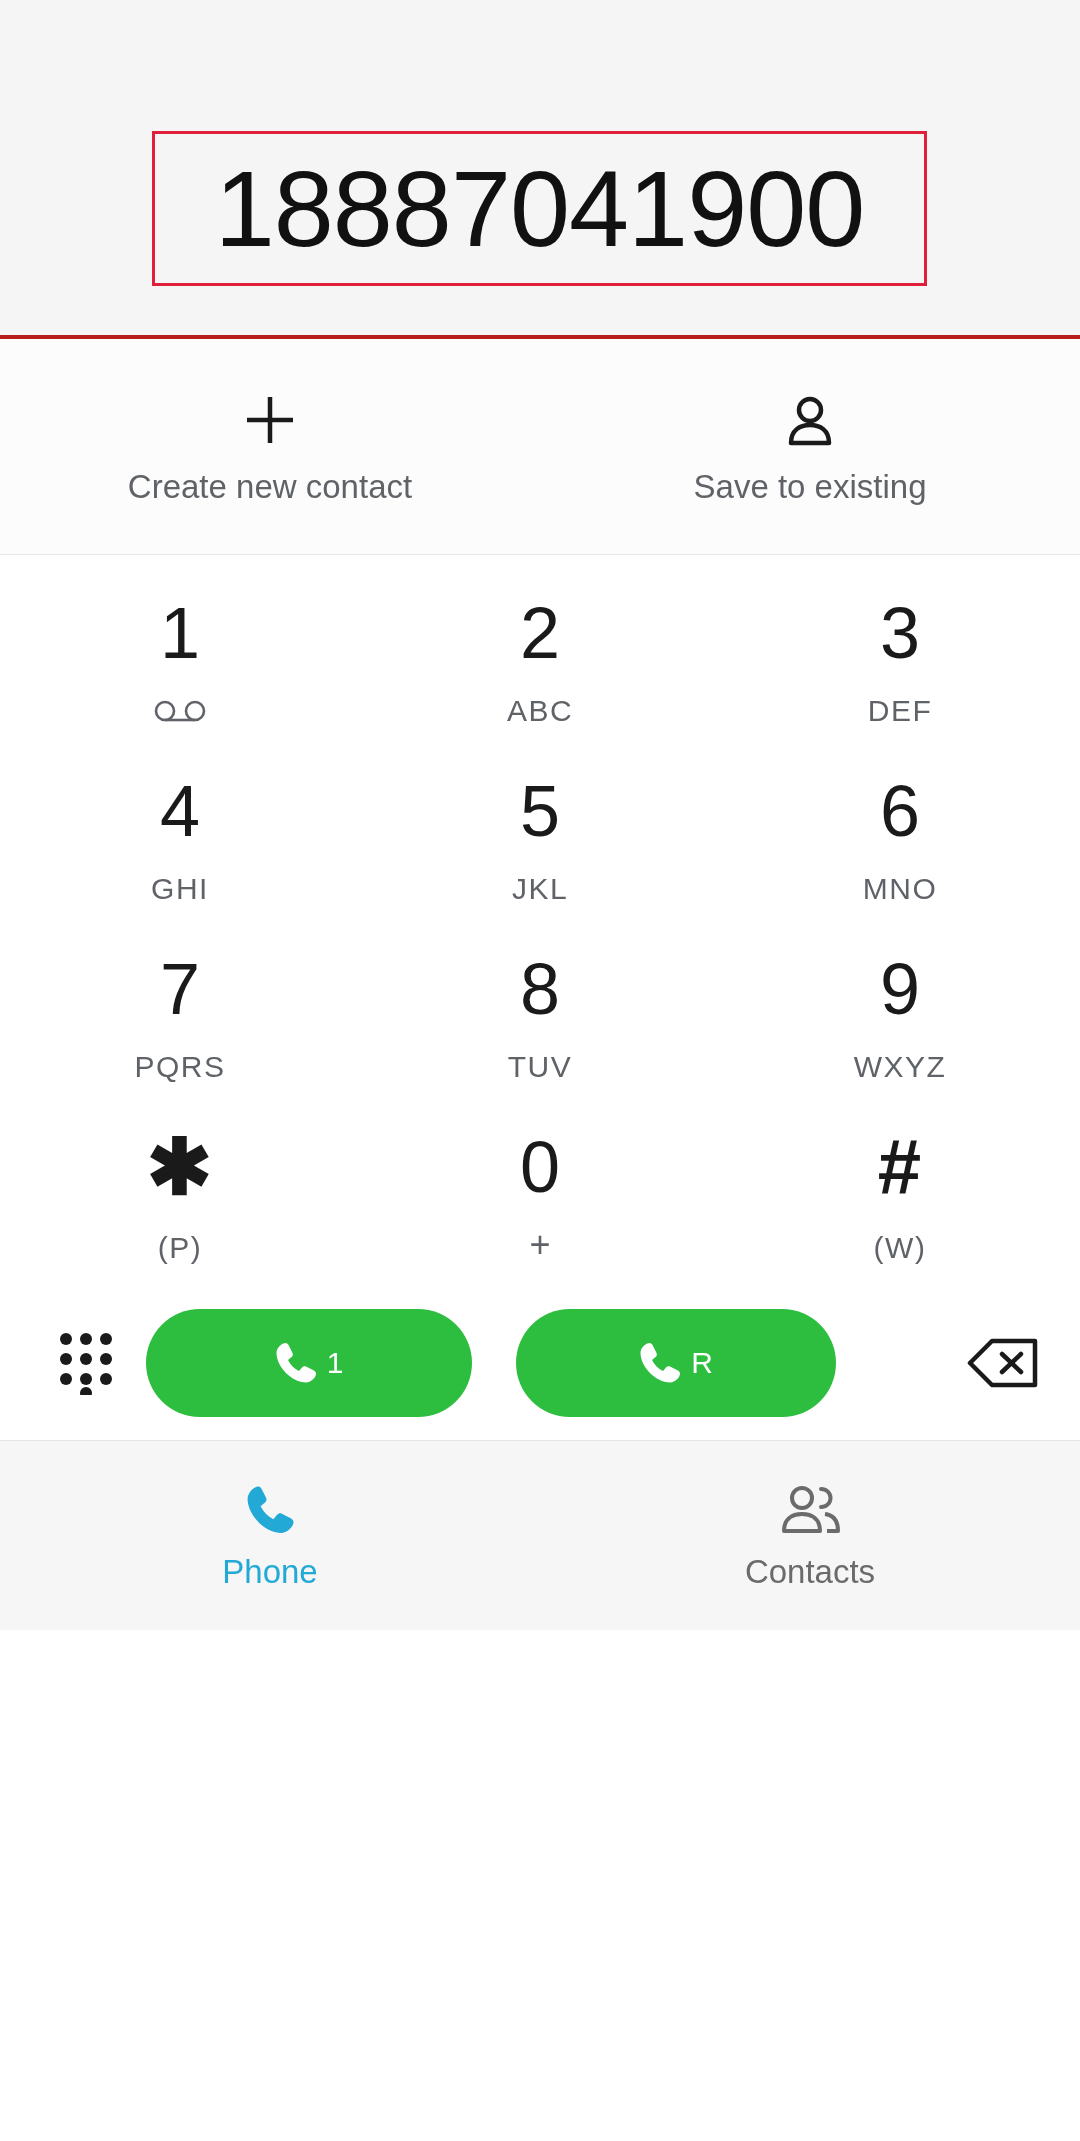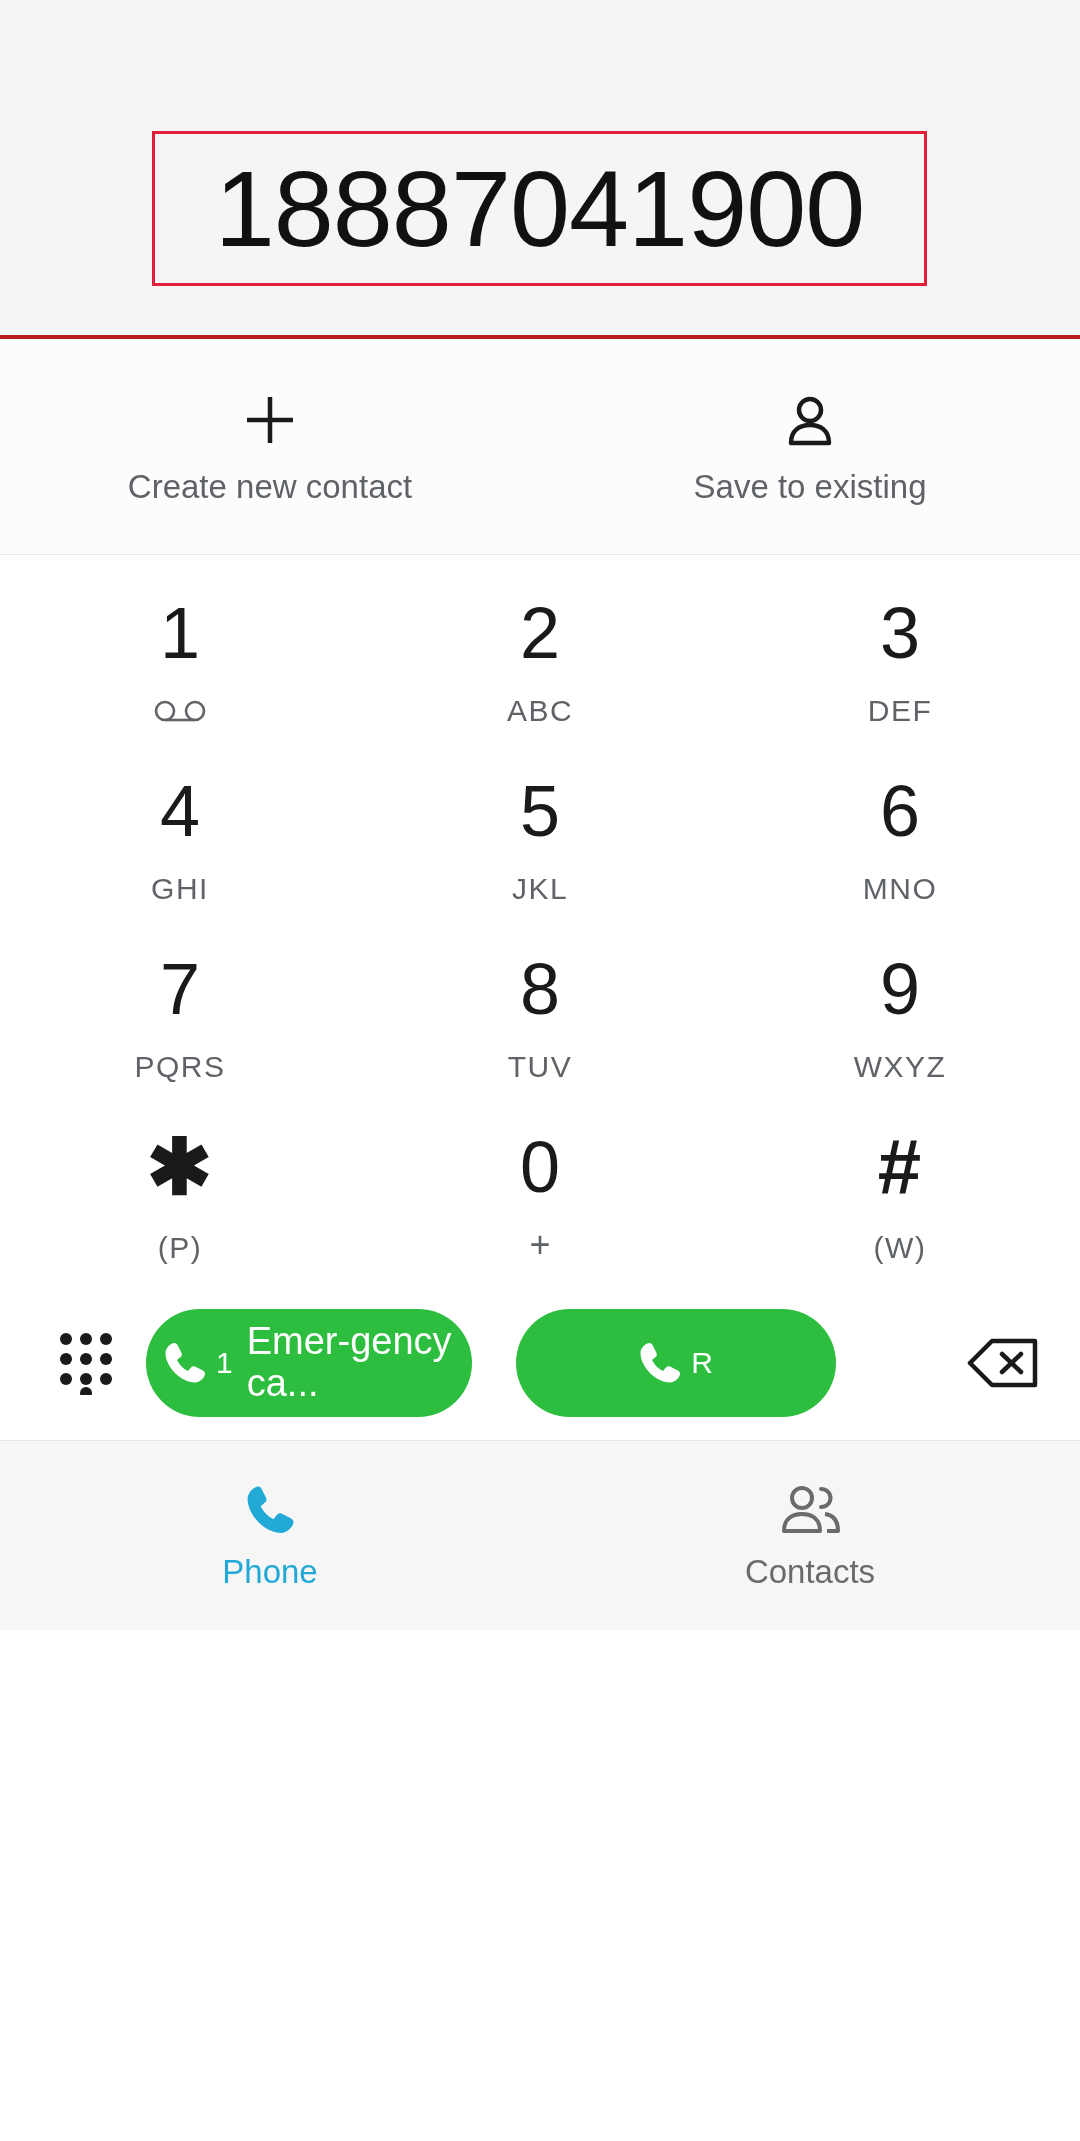--- a/index.html
+++ b/index.html
@@ -336,21 +336,20 @@
       </svg>
     </div>
 
     <div class="call-btn primary">
       <span class="call-btn-icon">
         <svg width="50" height="50" viewBox="0 0 50 50">
           <path d="M14.5 5 C11 5 5.5 9.5 5.5 15 C5.5 29 21 44.5 35 44.5 C40.5 44.5 45 39 45 35.5 C45 34 44 33 42.5 32.2 L35 28.5 C33.5 27.8 32 28.2 31 29.4 L28 33 C23 30.4 19.6 27 17 22 L20.6 19 C21.8 18 22.2 16.5 21.5 15 L17.8 7.5 C17 6 16 5 14.5 5 Z" fill="#ffffff"></path>
         </svg>
       </span>
       <span class="call-btn-sim">1</span>
-      <span class="call-btn-label">Emer-gency ca...</span>
     </div>
 
     <div class="call-btn secondary">
       <span class="call-btn-icon">
         <svg width="50" height="50" viewBox="0 0 50 50">
           <path d="M14.5 5 C11 5 5.5 9.5 5.5 15 C5.5 29 21 44.5 35 44.5 C40.5 44.5 45 39 45 35.5 C45 34 44 33 42.5 32.2 L35 28.5 C33.5 27.8 32 28.2 31 29.4 L28 33 C23 30.4 19.6 27 17 22 L20.6 19 C21.8 18 22.2 16.5 21.5 15 L17.8 7.5 C17 6 16 5 14.5 5 Z" fill="#ffffff"></path>
         </svg>
       </span>
       <span class="call-btn-sim">R</span>
     </div>

